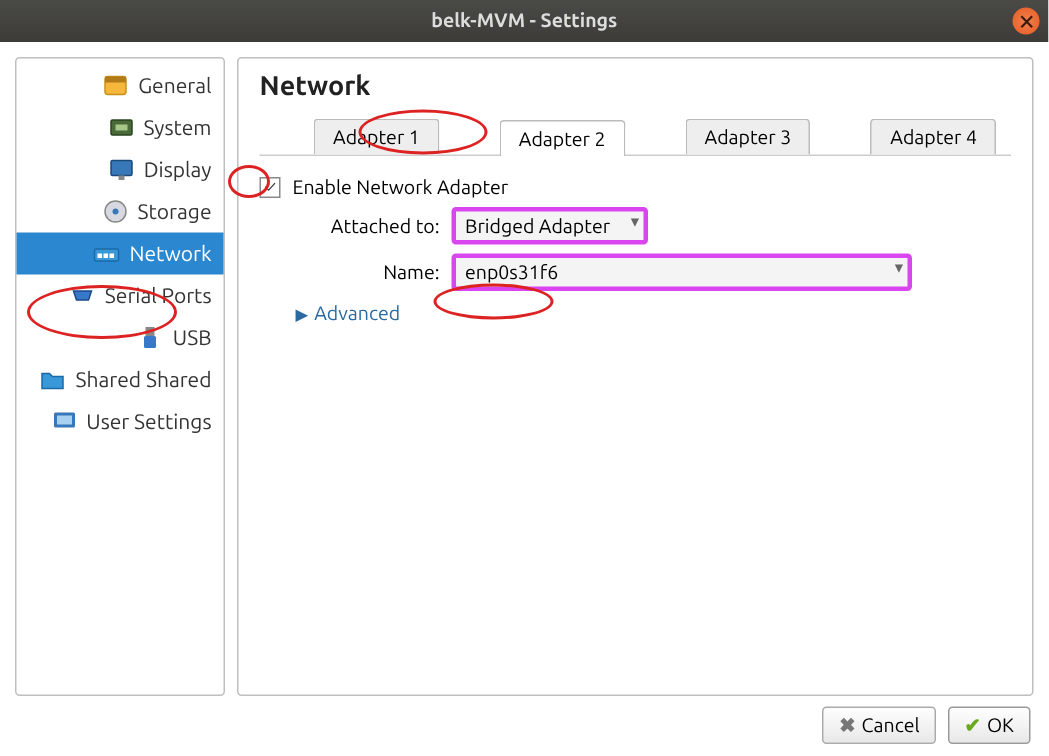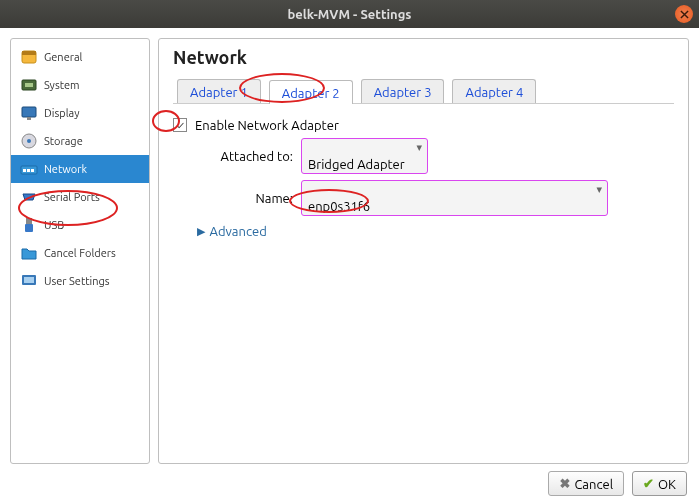--- a/index.html
+++ b/index.html
@@ -7,40 +7,40 @@
 
   
   .titlebar { height: 28px; background: linear-gradient(#4a4a46,#3c3b37); display: flex; align-items: center; justify-content: center; position: relative; }
   .titlebar span { color: #ddd; font-size: 13px; font-weight: bold; }
   .close-btn { position: absolute; right: 6px; top: 5px; width: 18px; height: 18px; border-radius: 50%; background: radial-gradient(#f08050,#e85a20); display:flex;align-items:center;justify-content:center; cursor:pointer;}
   .close-btn svg { width:9px; height:9px; }
 
   
   .outer { padding: 10px 10px 0 10px; height: 436px; display:flex; gap:8px; }
   .sidebar { width: 140px; border:1px solid #bfbfbf; border-radius:3px; background:#fff; padding:4px 0; }
-  .sidebar-item { display:flex; align-items:center; gap:5px; padding:4px 8px; font-size:11px; color:#333; cursor:pointer; }
+  .sidebar-item { display:flex; align-items:center; gap:5px; padding:4px 8px; font-size:14px; color:#333; cursor:pointer;justify-content:flex-end; }
   .sidebar-item.selected { background:#2a87d0; color:#fff; }
   .sidebar-item .icon { width:20px; height:20px; display:flex; align-items:center; justify-content:center; }
 
   
   .panel { flex:1; border:1px solid #bfbfbf; border-radius:3px; padding:8px 14px; position:relative; }
   .panel h2 { font-size:18px; font-weight:bold; margin-bottom:12px; color:#222; }
 
   .tabs { display:flex; gap:8px; border-bottom:1px solid #ccc; margin-bottom:14px; padding-left:4px; }
-  .tab { padding:5px 12px 4px 12px; font-size:13px; color:#1d4ed8; background:#eee; border:1px solid #bbb; border-bottom:none; border-radius:3px 3px 0 0; cursor:pointer; }
+  .tab { padding:5px 12px 4px 12px; font-size:13px; color:#000000; background:#eee; border:1px solid #bbb; border-bottom:none; border-radius:3px 3px 0 0; cursor:pointer;margin-left:32px; }
   .tab.active { background:#fff; position:relative; top:1px; }
 
   .row { display:flex; align-items:center; gap:8px; margin:6px 0; font-size:13px; }
   .row-indent1 { padding-left:34px; }
   .row label { text-align:right; }
   .label-attached { width:86px; }
   .label-name { width:46px; }
 
   .checkbox { width:14px; height:14px; border:1px solid #888; background:#fff; display:flex; align-items:center; justify-content:center; font-size:11px; color:#333; }
-  select.combo, .combo { border:1px solid #d946ef; background:#f4f4f4; padding:18px 22px 2px 6px; font-size:13px; border-radius:3px; position:relative; appearance:none; }
+  select.combo, .combo { border:3px solid #d946ef; background:#f4f4f4; padding:3px 22px 2px 6px; font-size:13px; border-radius:3px; position:relative; appearance:none; }
   .combo-wrap { position:relative; display:inline-block; }
   .combo-wrap::after { content:"▾"; position:absolute; right:6px; top:3px; font-size:11px; color:#666; pointer-events:none;}
   .combo2 { width:307px; }
 
   .expand { display:flex; align-items:center; gap:4px; font-size:13px; color:#2a6aa0; cursor:pointer; padding-left:24px; margin-top:8px;}
   .tri { color:#2a6aa0; font-size:11px; }
 
   
   .footer { position:absolute; right:12px; bottom:8px; display:flex; gap:8px; }
   .btn { border:1px solid #aaa; background:linear-gradient(#fefefe,#e8e8e8); padding:4px 10px; font-size:13px; border-radius:3px; cursor:pointer; display:flex; align-items:center; gap:4px;}
@@ -129,21 +129,21 @@
           </svg>
         </span>
       <span>USB</span>
     </div>
     <div class="sidebar-item">
       <span class="icon">
           <svg width="20" height="20">
             <path d="M3 6h5l2 2h7v8H3z" fill="#3898d8" stroke="#1a6aa8"></path>
           </svg>
         </span>
-      <span>Cancel Folders</span>
+      <span>Shared Shared</span>
     </div>
     <div class="sidebar-item">
       <span class="icon">
           <svg width="20" height="20">
             <rect x="3" y="4" width="14" height="10" rx="1" fill="#3878b8"></rect>
             <rect x="5" y="6" width="10" height="6" fill="#a8d0f0"></rect>
           </svg>
         </span>
       <span>User Settings</span>
     </div>

